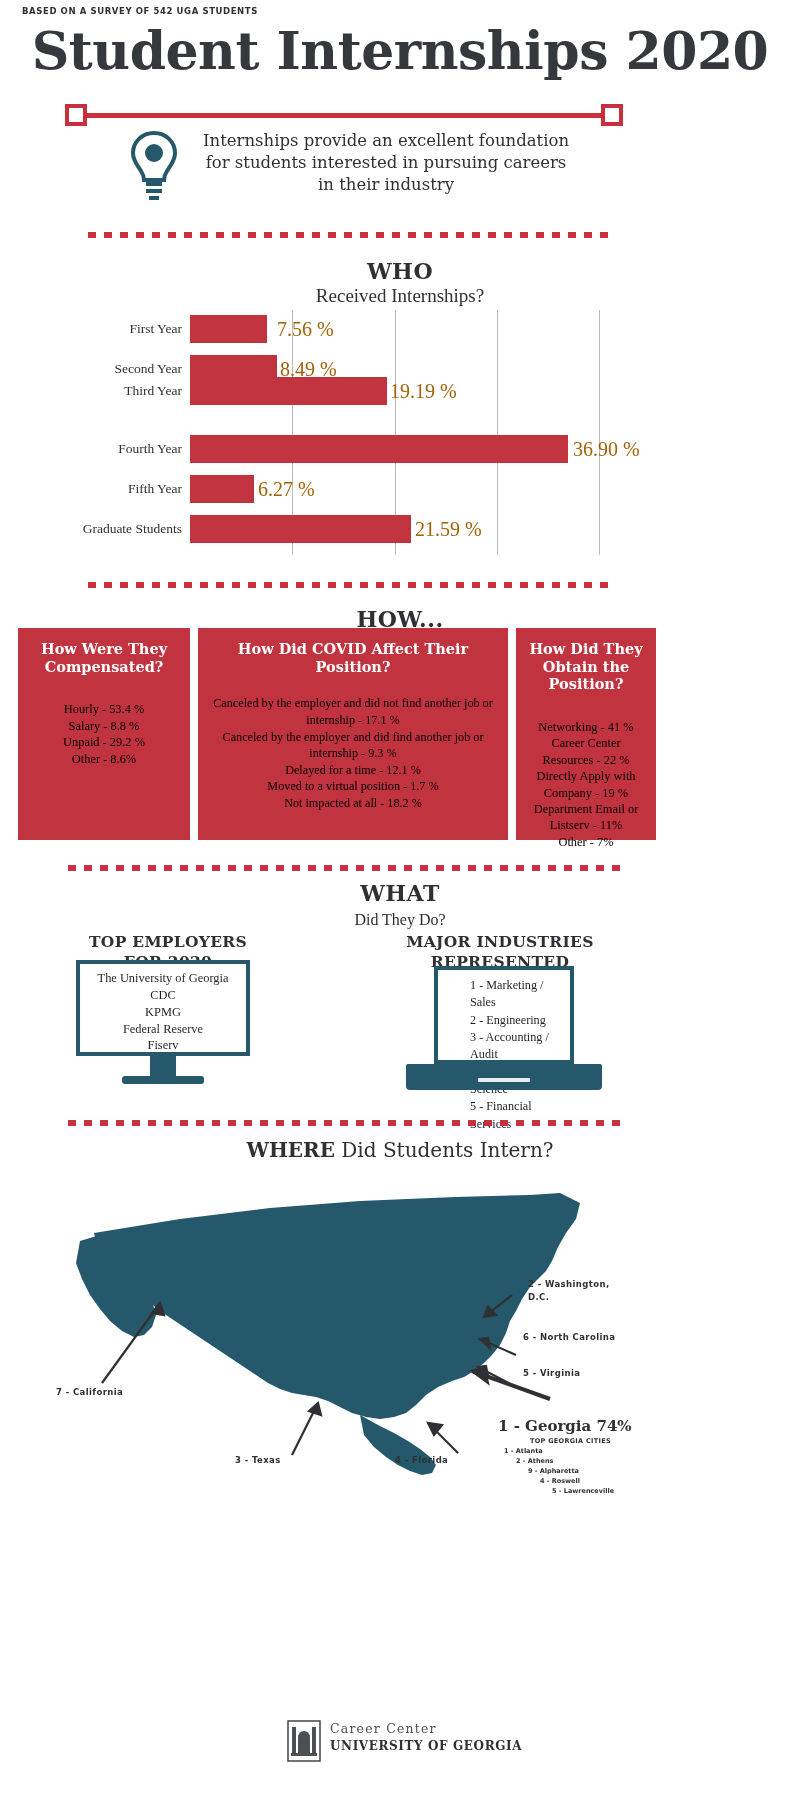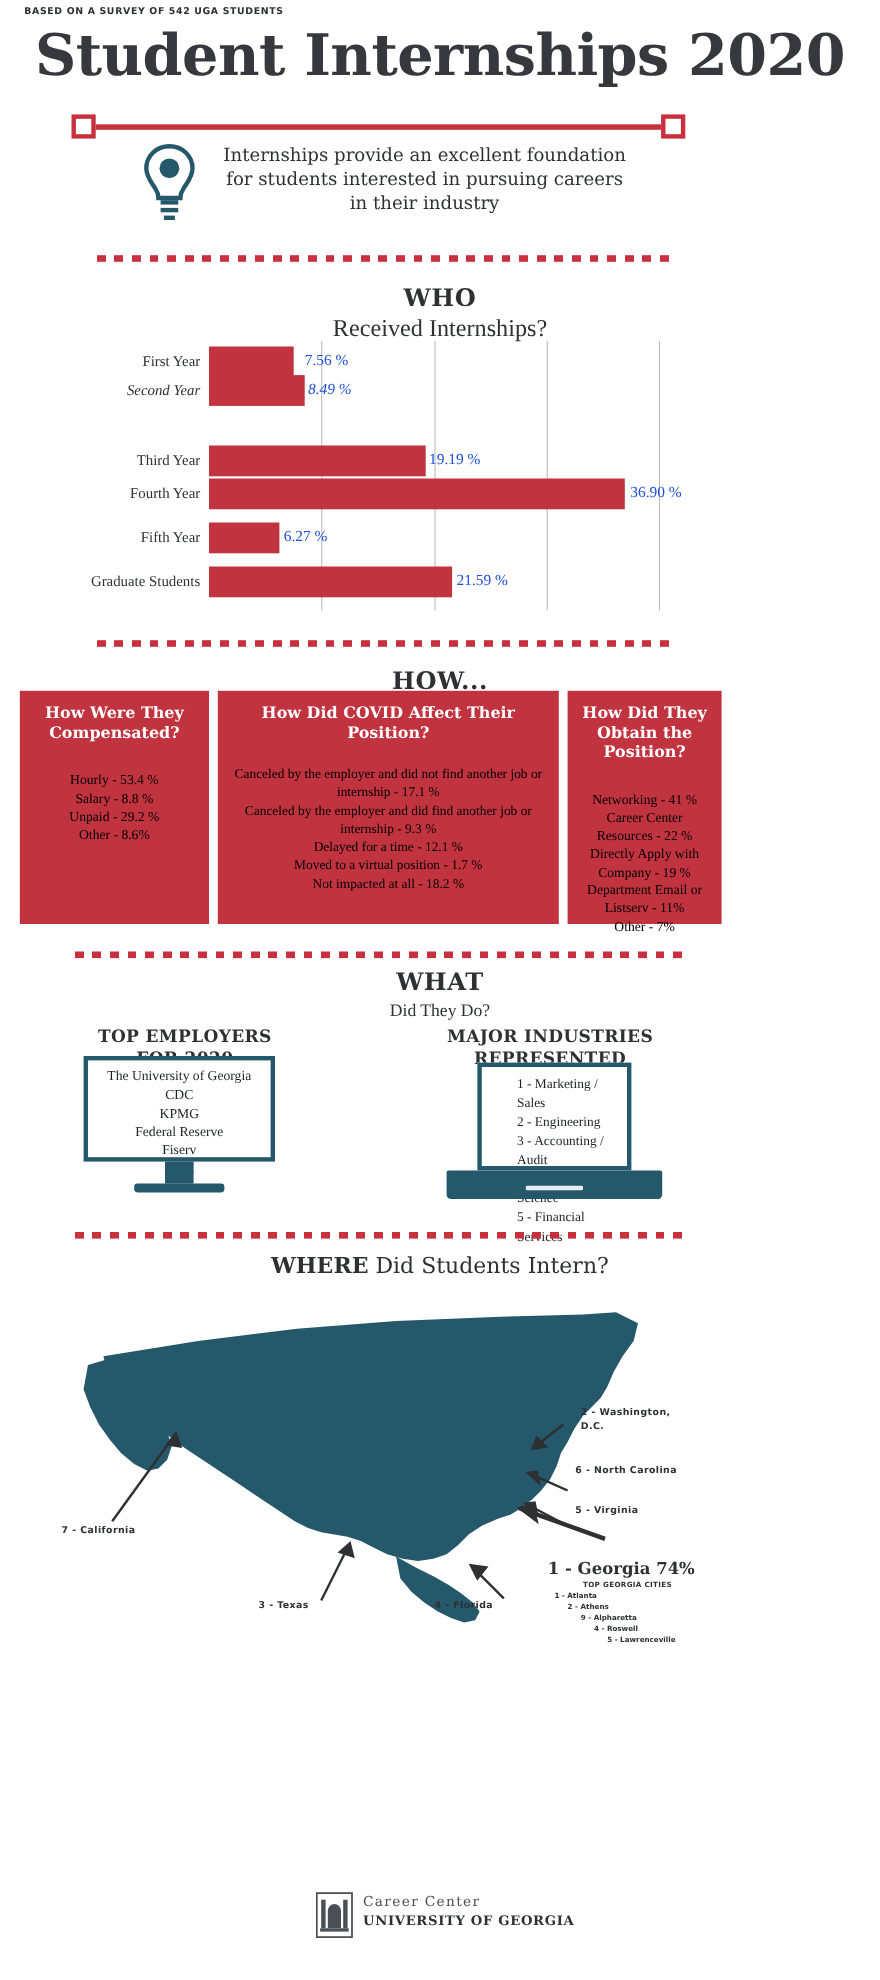--- a/index.html
+++ b/index.html
@@ -60,40 +60,40 @@
 
   
   .sec-h {
     position:absolute; width:800px; text-align:center;
     font-family:"DejaVu Serif", serif; font-weight:bold;
     font-size:22px; letter-spacing:0.5px; color:#2e3033;
   }
   .sec-sub {
     position:absolute; width:800px; text-align:center;
     font-family:"Liberation Serif", serif;
-    font-size:22px; color:#2e3033;
+    font-size:19px; color:#2e3033;
   }
 
   
   .chart { position:absolute; left:0; top:310px; width:648px; height:250px; }
   .chart-plot { position:absolute; left:190px; top:0; width:410px; height:245px; }
   .gridline { position:absolute; top:0; width:1px; height:245px; background:#bcbcbc; }
   .bar-row { position:absolute; left:0; width:800px; height:34px; }
   .bar-label {
     position:absolute; left:0; width:182px; height:34px;
     text-align:right; line-height:34px;
     font-family:"Liberation Serif", serif; font-size:13.5px; color:#2e3033;
   }
   .bar {
     position:absolute; left:190px; top:3px; height:28px;
     background:#c1333f;
   }
   .bar-val {
     position:absolute; top:0; height:34px; line-height:34px;
-    font-family:"Liberation Serif", serif; font-size:14px; color:#1d4ed8;
+    font-family:"Liberation Serif", serif; font-size:20px; color:#a16207;
     white-space:nowrap;
   }
 
   
   .how-wrap { position:absolute; left:0; top:628px; width:800px; }
   .how-box {
     position:absolute; background:#c1333f; color:#ffffff;
     padding:12px 10px 14px;
     font-family:"Liberation Serif", serif;
   }
@@ -208,26 +208,26 @@
       <div class="gridline" style="left:205px;"></div>
       <div class="gridline" style="left:307px;"></div>
       <div class="gridline" style="left:409px;"></div>
     </div>
 
     <div class="bar-row" style="top:2px;">
       <div class="bar-label">First Year</div>
       <div class="bar" style="width:77px;"></div>
       <div class="bar-val" style="left:277px;">7.56 %</div>
     </div>
-    <div class="bar-row" style="top:28px;font-style:italic;">
+    <div class="bar-row" style="top:42px;">
       <div class="bar-label">Second Year</div>
       <div class="bar" style="width:87px;"></div>
       <div class="bar-val" style="left:280px;">8.49 %</div>
     </div>
-    <div class="bar-row" style="top:92px;">
+    <div class="bar-row" style="top:64px;">
       <div class="bar-label">Third Year</div>
       <div class="bar" style="width:197px;"></div>
       <div class="bar-val" style="left:390px;">19.19 %</div>
     </div>
     <div class="bar-row" style="top:122px;">
       <div class="bar-label">Fourth Year</div>
       <div class="bar" style="width:378px;"></div>
       <div class="bar-val" style="left:573px;">36.90 %</div>
     </div>
     <div class="bar-row" style="top:162px;">

